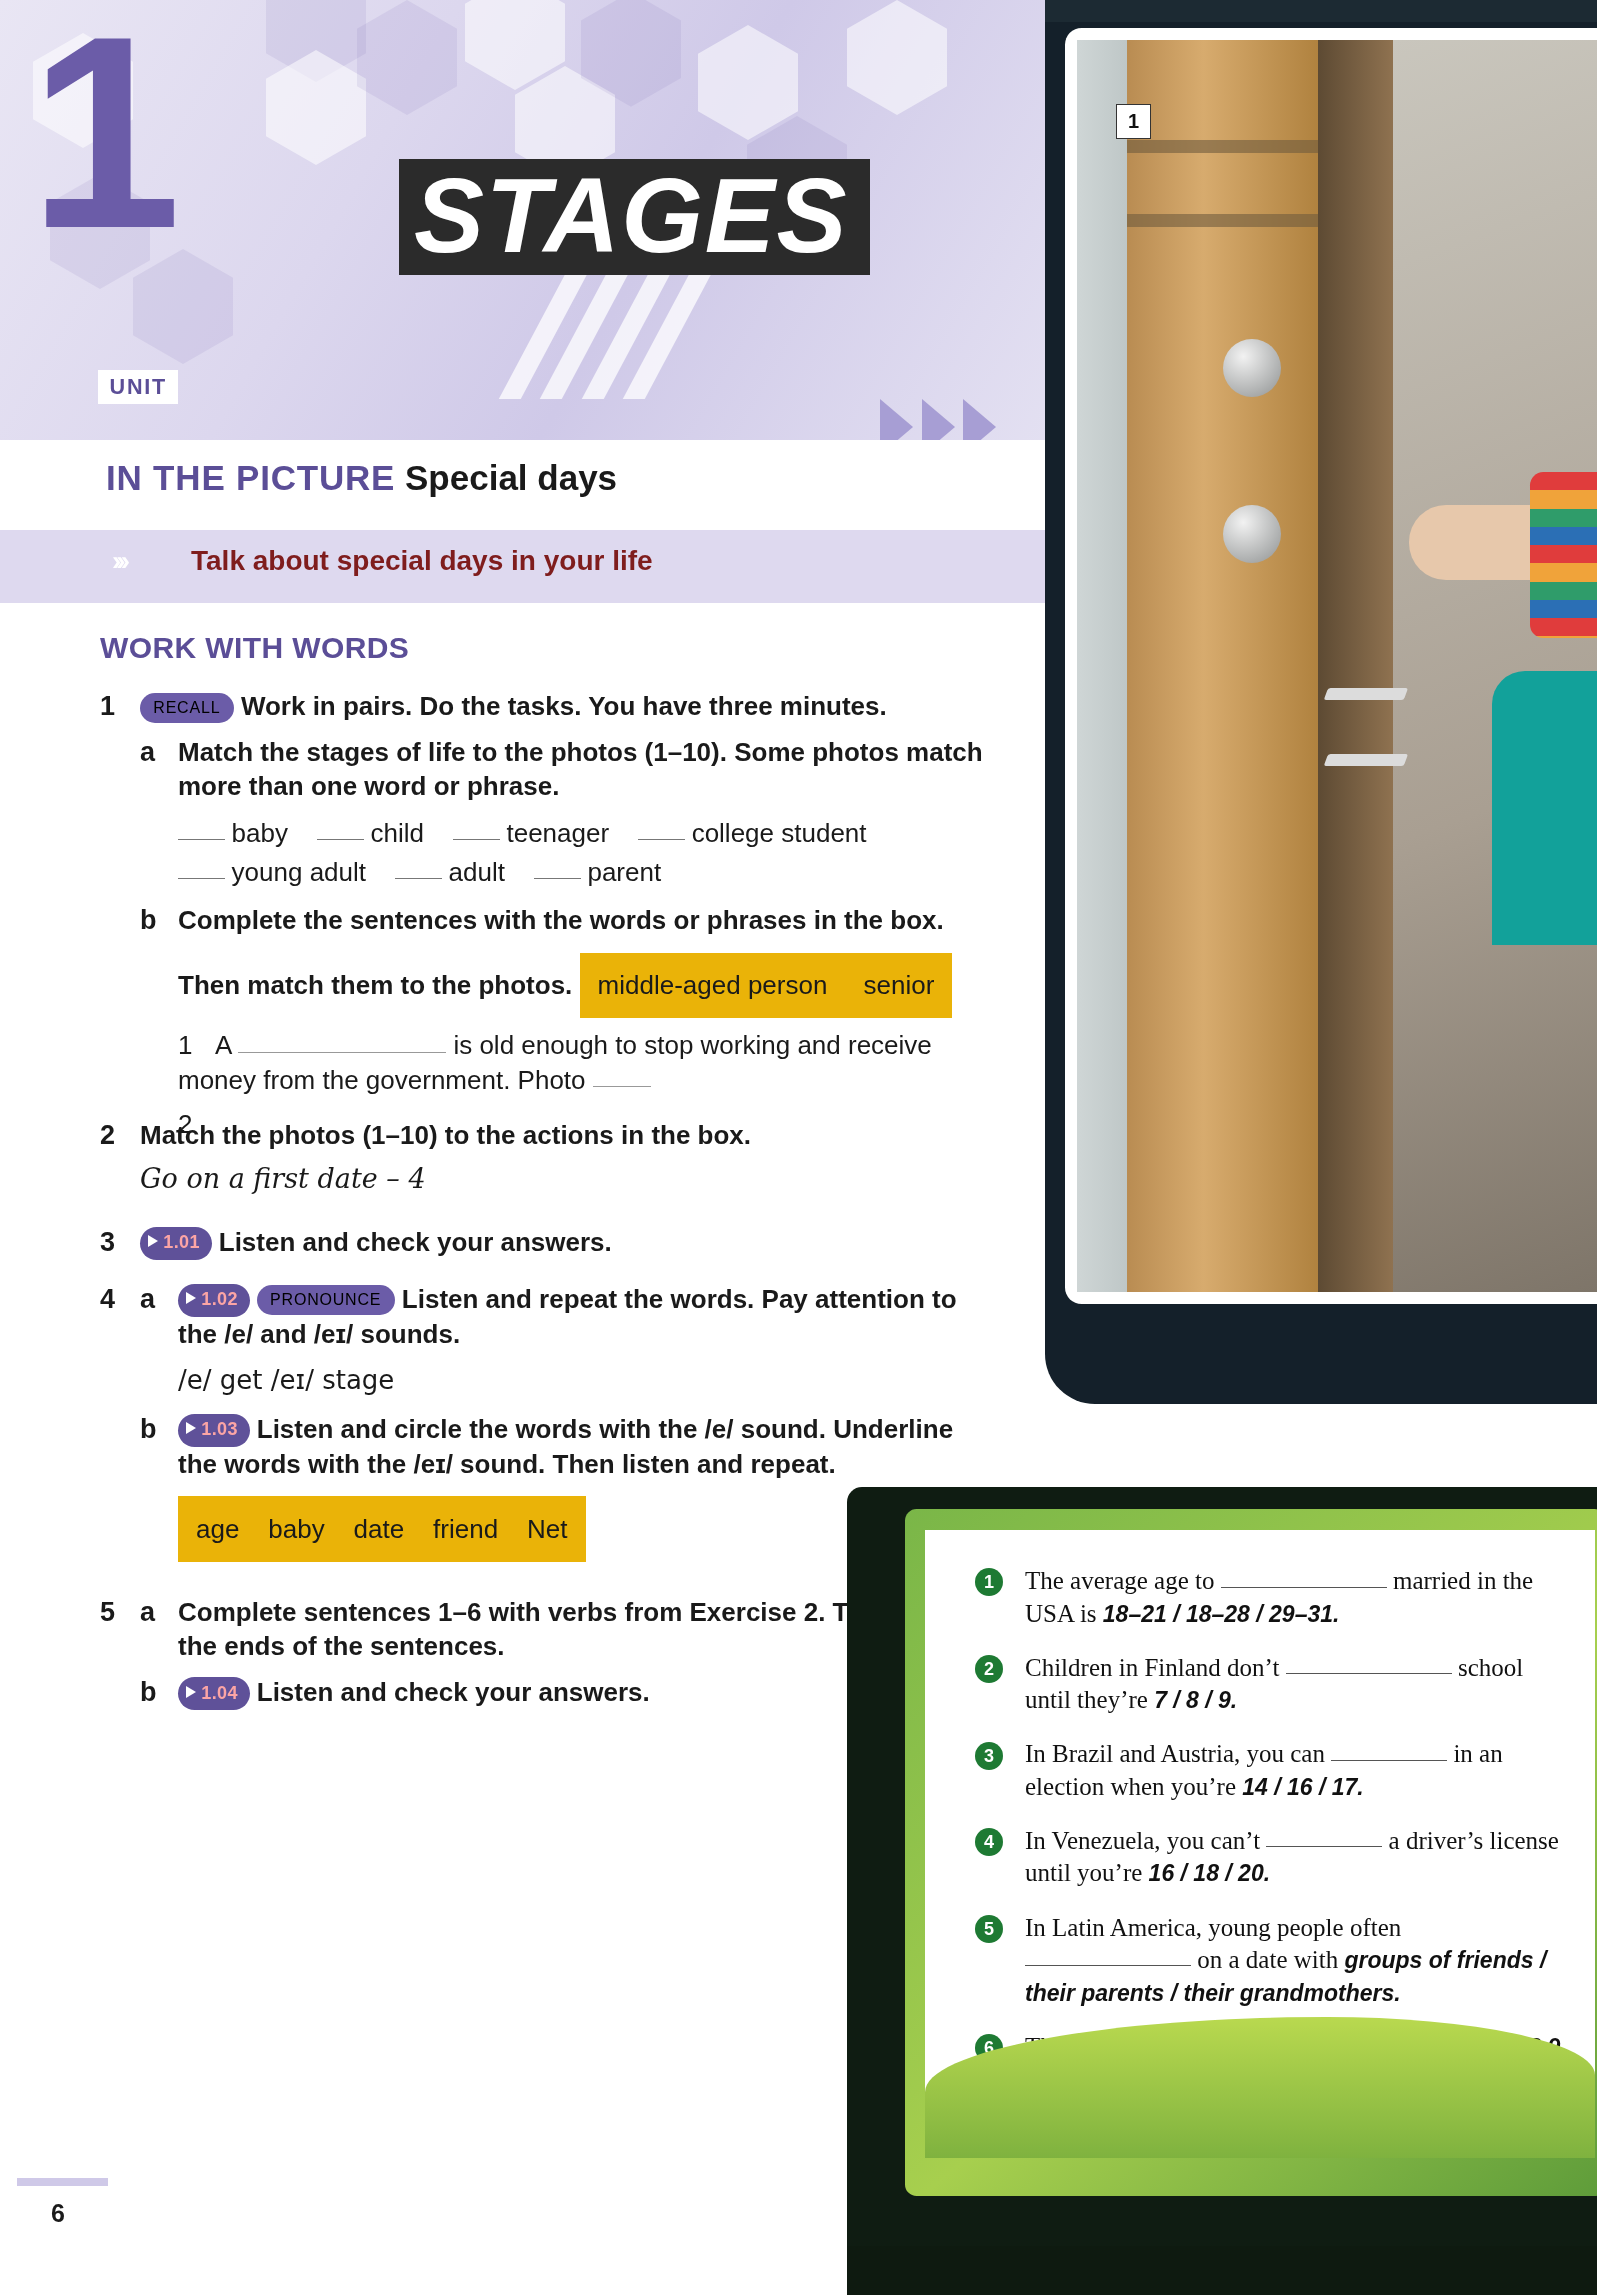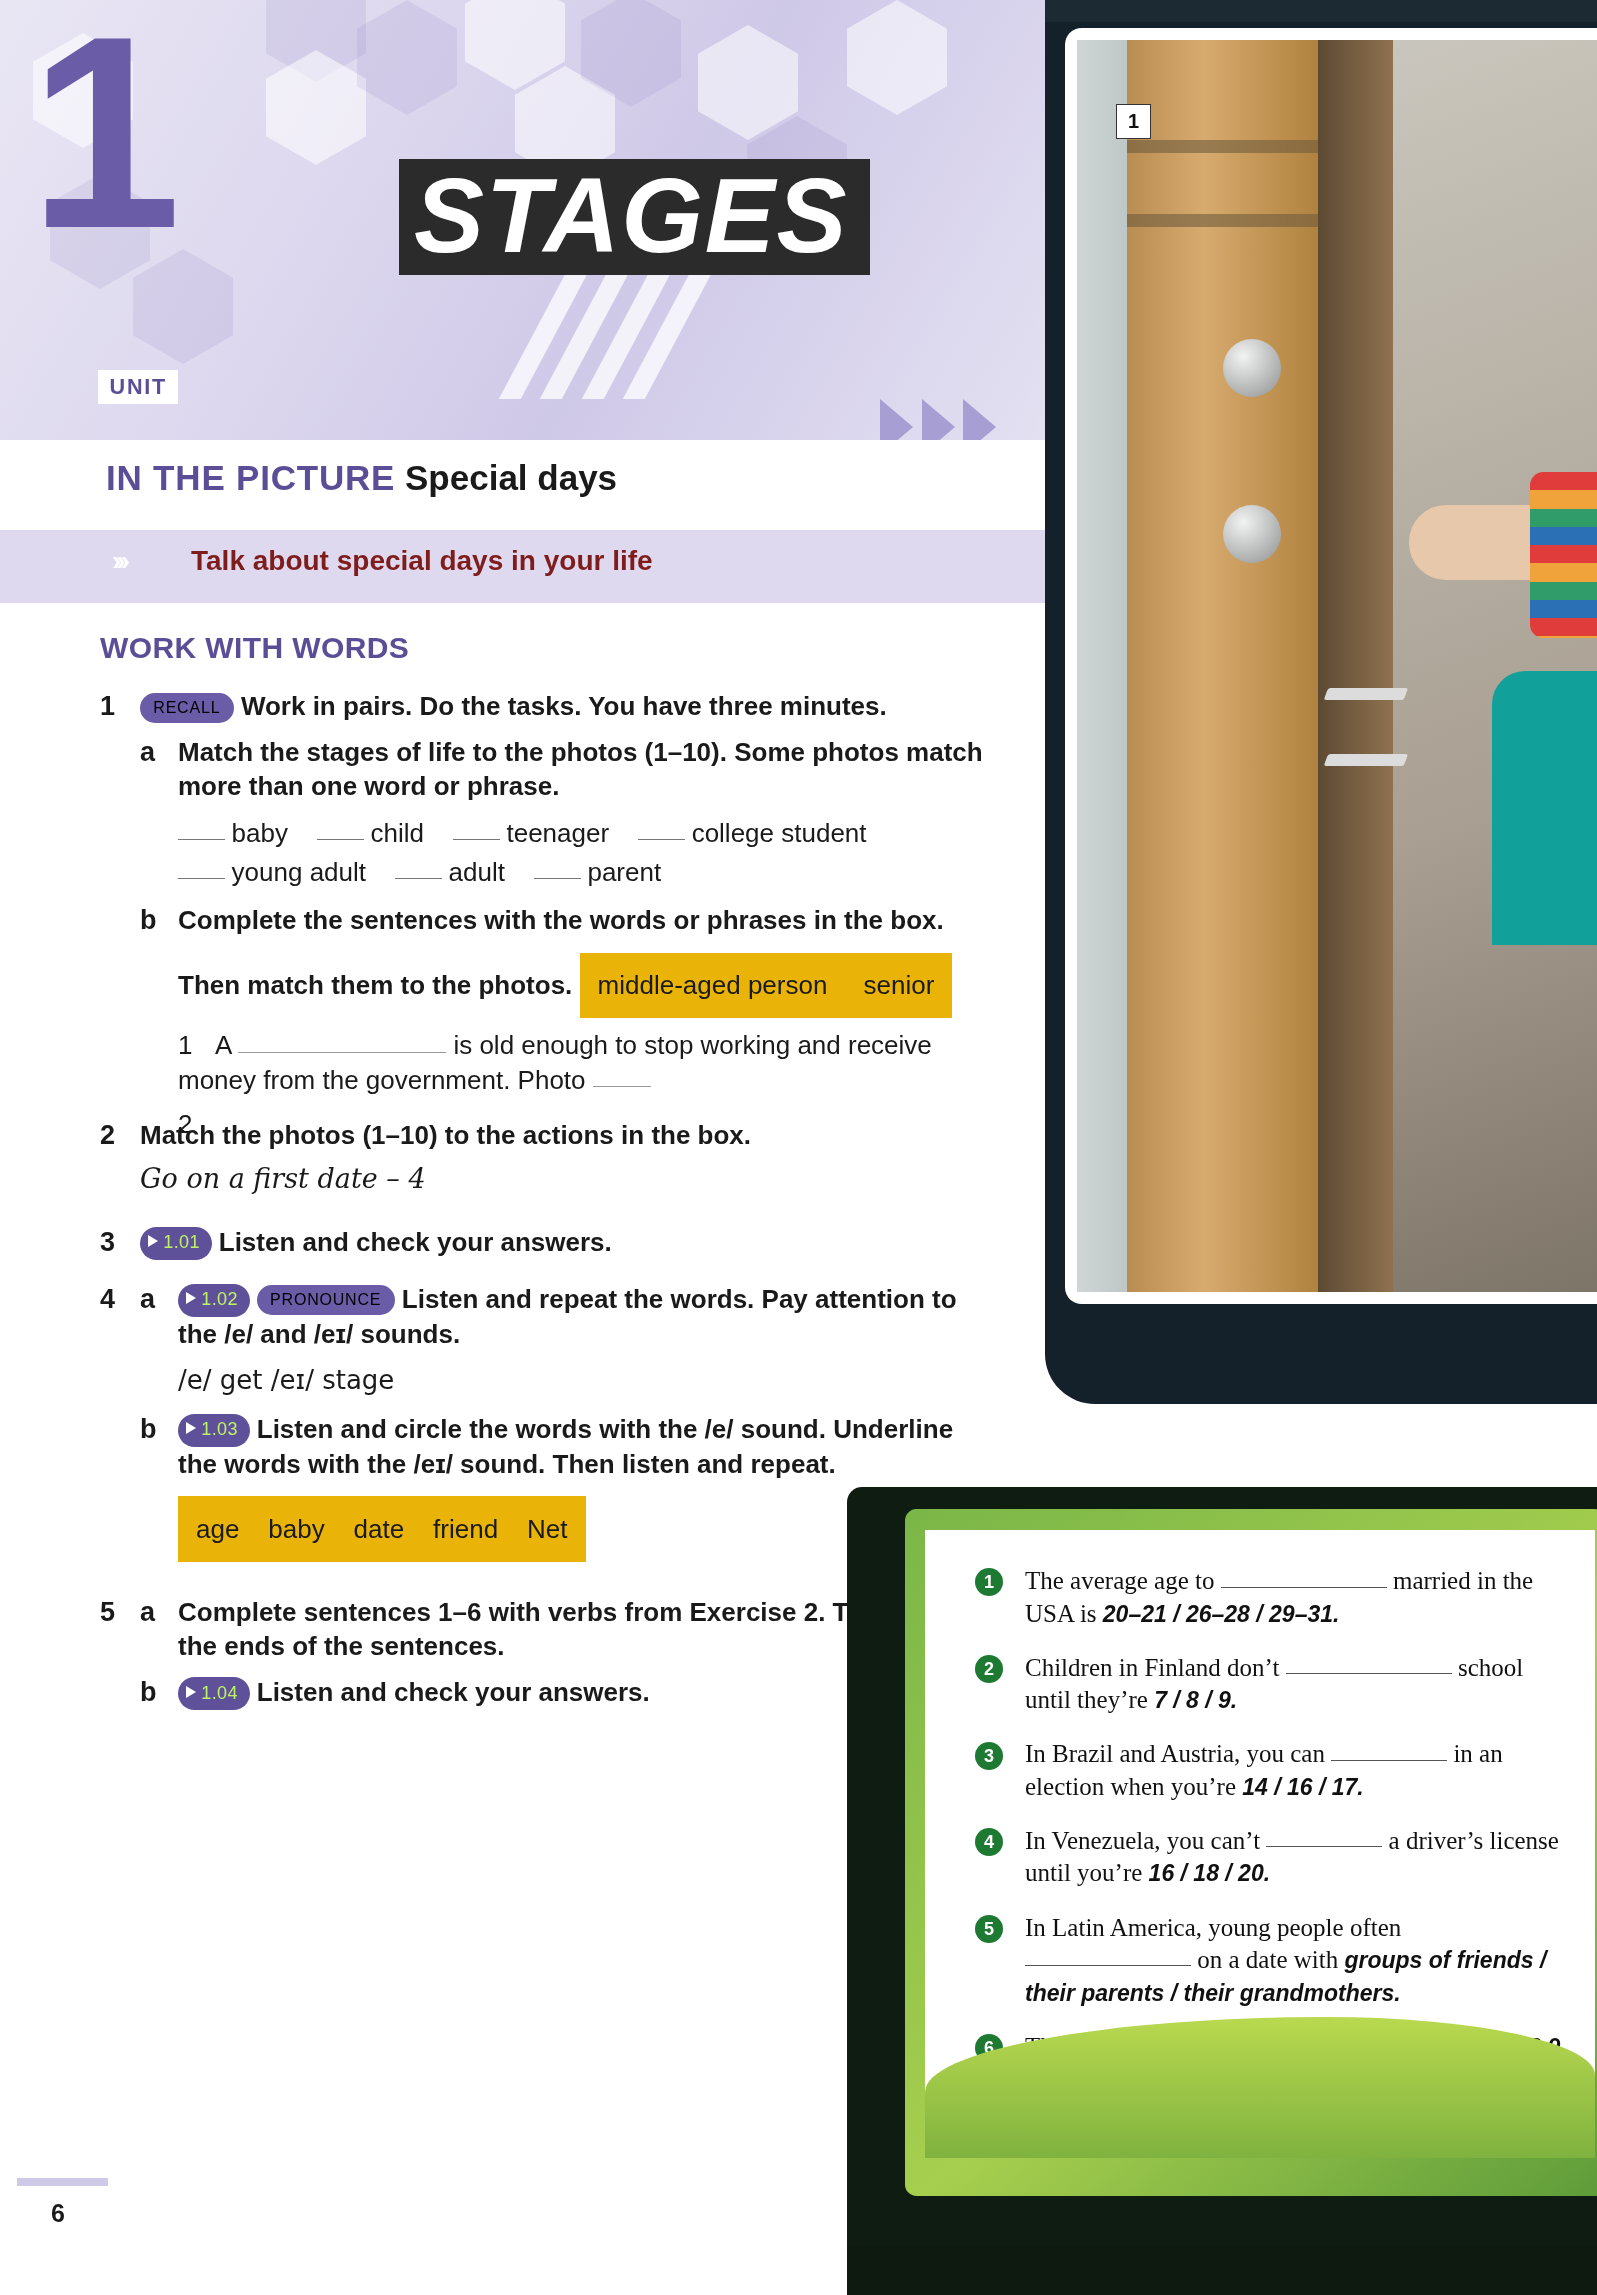--- a/index.html
+++ b/index.html
@@ -74,21 +74,21 @@
   .exbody{margin-left:40px;}
   .sub{position:relative;margin-top:11.6px;}
   .subletter{position:absolute;left:0;top:0;font-weight:bold;font-size:27px;}
   .subbody{margin-left:38px;}
   b,.b{font-weight:bold;}
   .pill{
     display:inline-block;background:#6b5ca8;color:#000000;font-size:16px;font-weight:normal;
     border-radius:20px;padding:4.2px 13.3px 5px 13.3px;letter-spacing:0.8px;vertical-align:2.5px;
   }
   .audio{
-    display:inline-block;background:#5f5199;color:#bef264;font-size:18px;font-weight:normal;
+    display:inline-block;background:#5f5199;color:#fca5a5;font-size:18px;font-weight:bold;
     border-radius:18px;padding:4.2px 11.6px 5px 8.3px;letter-spacing:0.4px;vertical-align:2.5px;
   }
   .audio .tri{display:inline-block;border-left:10px solid #ffffff;border-top:6.6px solid transparent;border-bottom:6.6px solid transparent;margin-right:5px;vertical-align:0.8px;}
   .wordlist{font-weight:normal;font-size:26px;line-height:1.5;margin-top:10px;}
   .blank{display:inline-block;border-bottom:1.7px solid #777;width:47px;margin-right:6.6px;vertical-align:1.7px;}
   .blank-lg{display:inline-block;border-bottom:1.7px solid #999;width:208px;vertical-align:1.7px;}
   .blank-md{display:inline-block;border-bottom:1.7px solid #999;width:58px;vertical-align:1.7px;}
   .box{
     background:#eab308;padding:13.3px 18px;margin-top:15px;display:inline-block;
     font-weight:normal;font-size:26px;line-height:1.5;
@@ -351,21 +351,21 @@
 <div id="photo-bot">
   <div class="greenframe">
     <div class="white">
       <div class="qlist">
 
         <div class="q">
           <div class="qnum">1</div>
           <span>The average age to</span>
           <span class="gap"></span>
           <span>married in the USA is</span>
-          <span class="ans">20–21 / 26–28 / 29–31.</span>
+          <span class="ans">18–21 / 18–28 / 29–31.</span>
         </div>
 
         <div class="q">
           <div class="qnum">2</div>
           <span>Children in Finland don’t</span>
           <span class="gap"></span>
           <span>school until they’re</span>
           <span class="ans">7 / 8 / 9.</span>
         </div>
 

